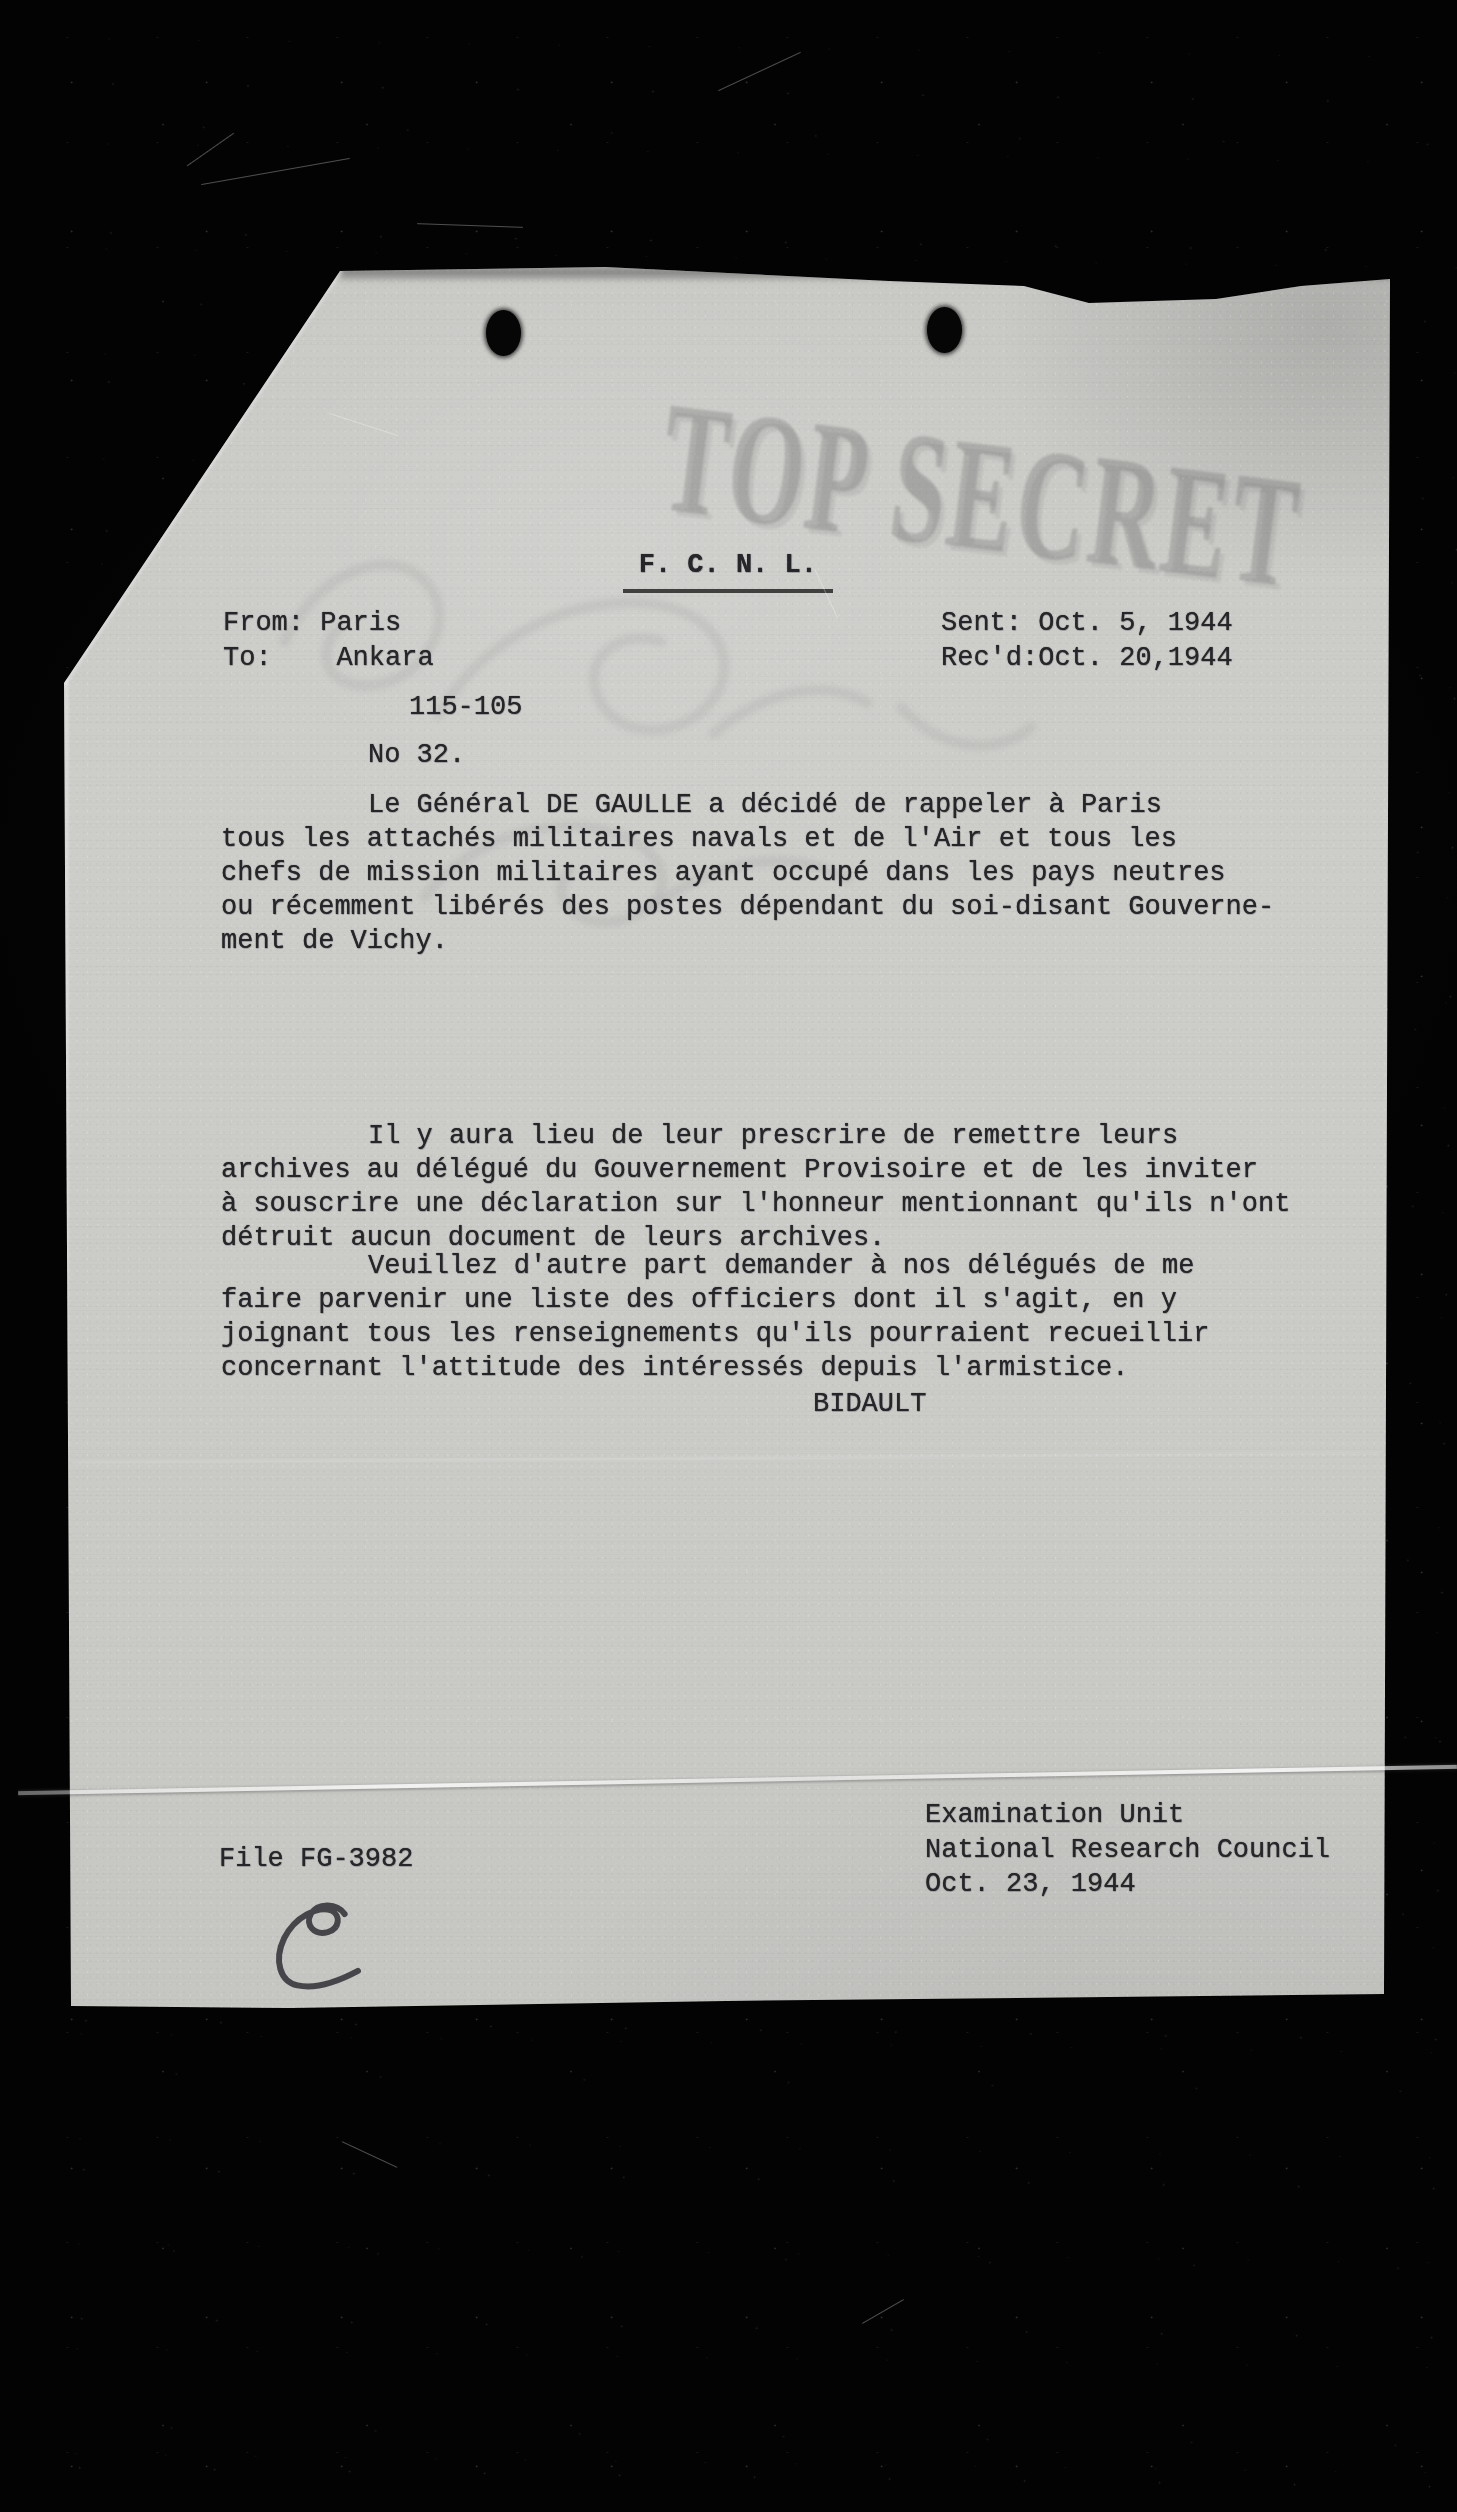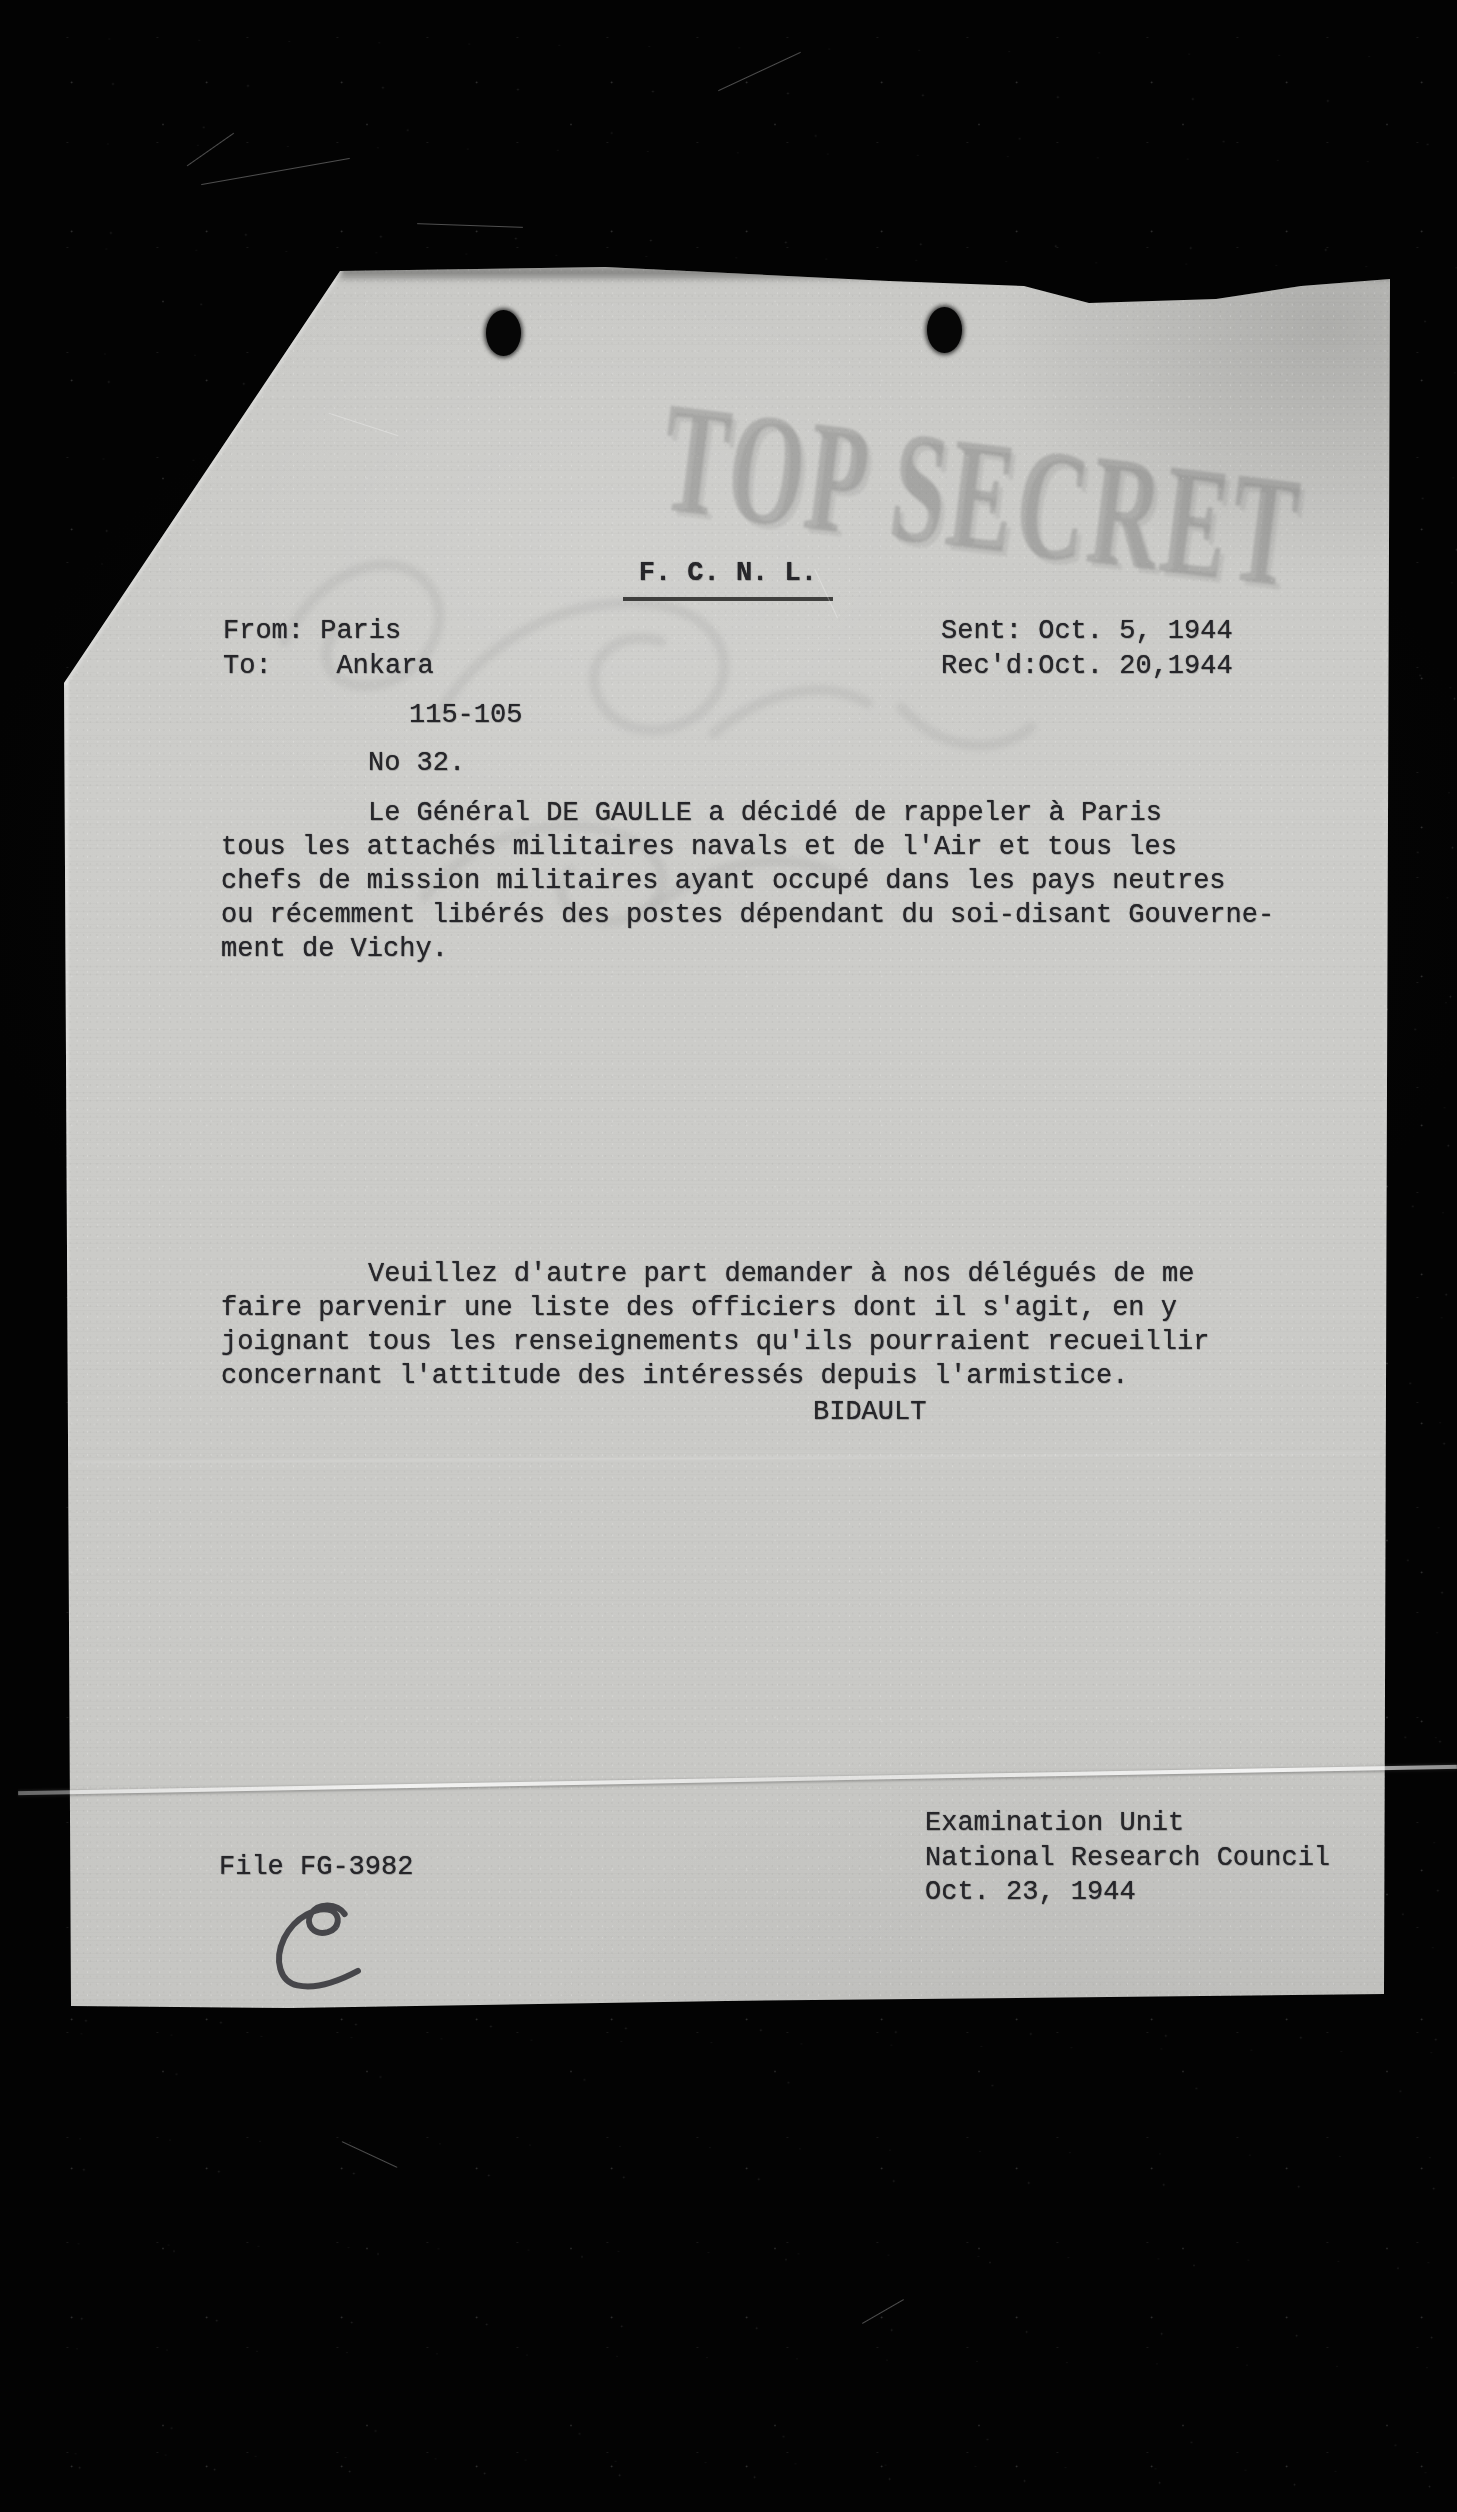--- a/index.html
+++ b/index.html
@@ -41,21 +41,21 @@
     background:rgba(255,255,255,.30);filter:blur(1.8px);
     transform-origin:left center;transform:rotate(-56.2deg);}
   .edge-left{position:absolute;left:64px;top:678px;width:5.4px;height:1329px;
     background:rgba(255,255,255,.28);filter:blur(1.5px);}
   .edge-top-shadow{position:absolute;left:339px;top:267px;width:1053px;height:9.7px;
     background:rgba(0,0,0,.38);filter:blur(4.2px);}
 
   
   .type{position:absolute;color:#26262a;font-size:27px;line-height:34px;
     white-space:pre-wrap;text-shadow:0 0 1px rgba(28,28,30,.85),
-    0.6px 0.6px 0 rgba(60,60,60,.22);filter:blur(0.2px);margin-top:8px;}
+    0.6px 0.6px 0 rgba(60,60,60,.22);filter:blur(0.2px);}
   .para{width:1098px;text-indent:147px;}
   .title-wrap{position:absolute;left:623px;top:548px;
     border-bottom:4.2px solid rgba(32,32,30,.82);padding:0 15.7px 6.7px 15.7px;
     filter:blur(0.2px);}
   .title-wrap .title{position:static;font-weight:bold;display:inline-block;}
 
   
   .stamp-wrap{position:absolute;left:649px;top:392px;width:762px;height:230px;
     transform:rotate(7deg);filter:blur(1.3px);opacity:.85;}
   .stamp-wrap svg{overflow:visible;}
@@ -132,20 +132,24 @@
     <div class="type" style="left:941px;top:641px">Rec'd:Oct. 20,1944</div>
 
     <div class="type" style="left:409px;top:690px">115-105</div>
     <div class="type" style="left:368px;top:738px">No 32.</div>
 
     <div class="type para" style="left:221px;top:788px">Le Général DE GAULLE a décidé de rappeler à Paris
 tous les attachés militaires navals et de l'Air et tous les
 chefs de mission militaires ayant occupé dans les pays neutres
 ou récemment libérés des postes dépendant du soi-disant Gouverne-
 ment de Vichy.</div>
+    <div class="type para" style="left:221px;top:1119px">Il y aura lieu de leur prescrire de remettre leurs
+archives au délégué du Gouvernement Provisoire et de les inviter
+à souscrire une déclaration sur l'honneur mentionnant qu'ils n'ont
+détruit aucun document de leurs archives.</div>
     <div class="type para" style="left:221px;top:1249px">Veuillez d'autre part demander à nos délégués de me
 faire parvenir une liste des officiers dont il s'agit, en y
 joignant tous les renseignements qu'ils pourraient recueillir
 concernant l'attitude des intéressés depuis l'armistice.</div>
 
     <div class="type" style="left:813px;top:1387px">BIDAULT</div>
 
     <div class="type" style="left:925px;top:1798px">Examination Unit</div>
     <div class="type" style="left:925px;top:1833px">National Research Council</div>
     <div class="type" style="left:925px;top:1867px">Oct. 23, 1944</div>

